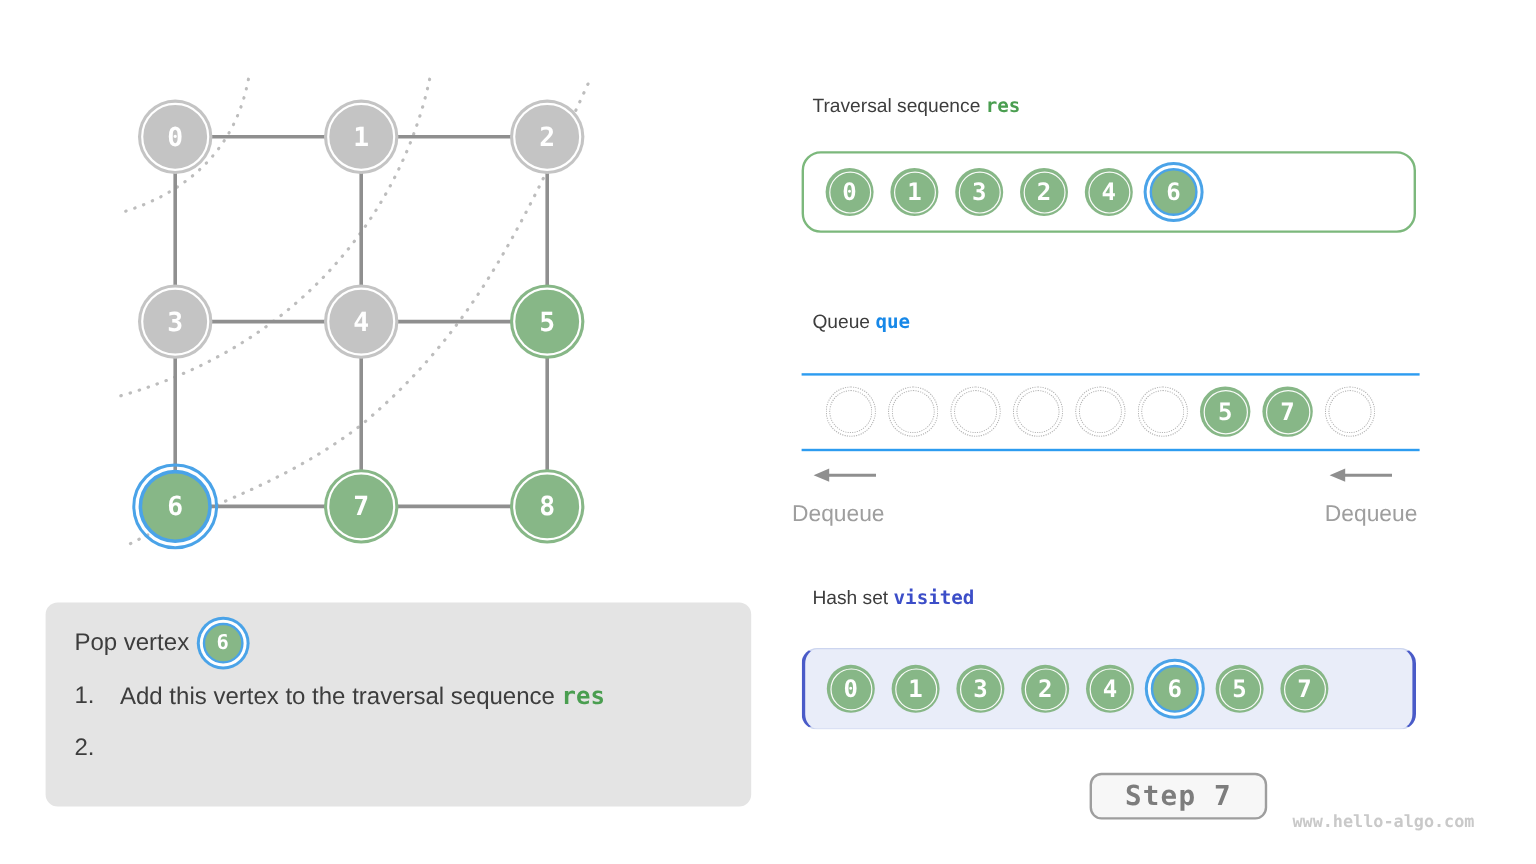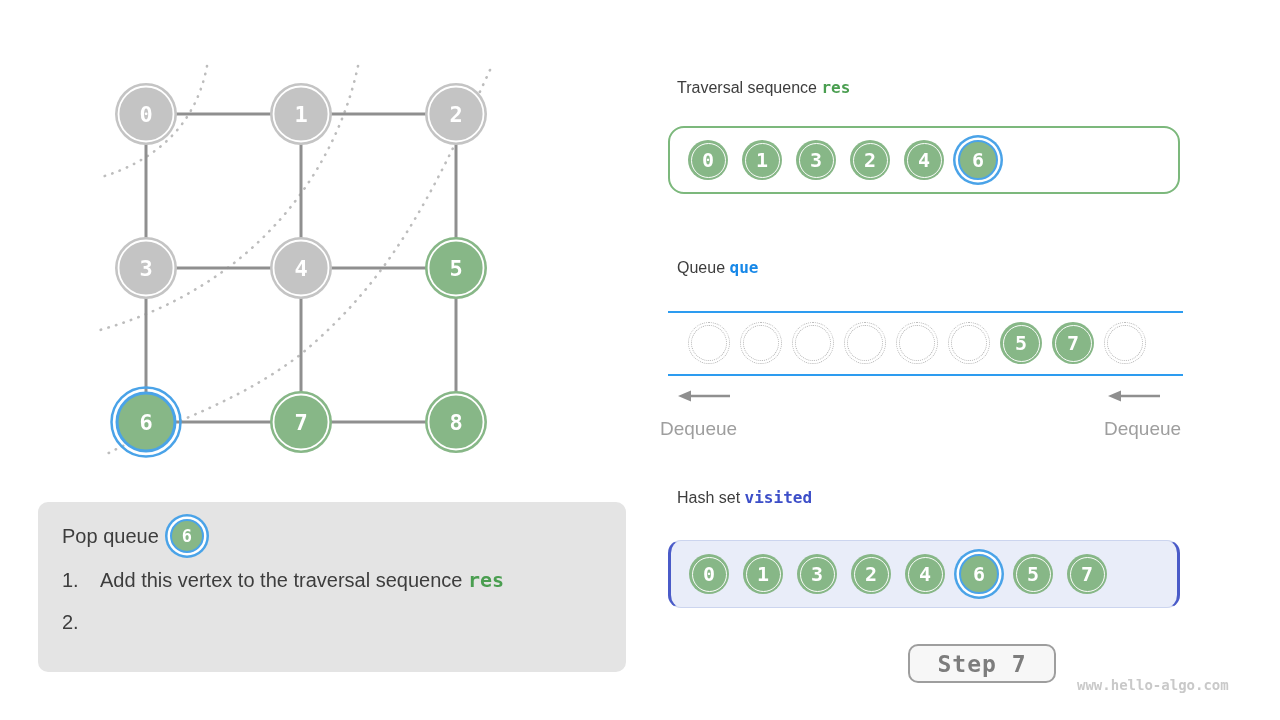--- a/index.html
+++ b/index.html
@@ -228,21 +228,21 @@
     <div class="node ">
       <span>5</span>
     </div>
     <div class="node ">
       <span>7</span>
     </div>
   </div>
 
 <div class="exp-box">
   <div class="exp-line1">
-    <span>Pop queue</span>
+    <span>Pop vertex</span>
     <span class="node current exp-node">
         <span>6</span>
       </span>
   </div>
   <div class="exp-item">
     <span class="exp-num">1.</span>
     <span class="exp-text">
       <span>Add this vertex to the traversal sequence</span>
       <span class="kw kw-green">res</span>
     </span>

